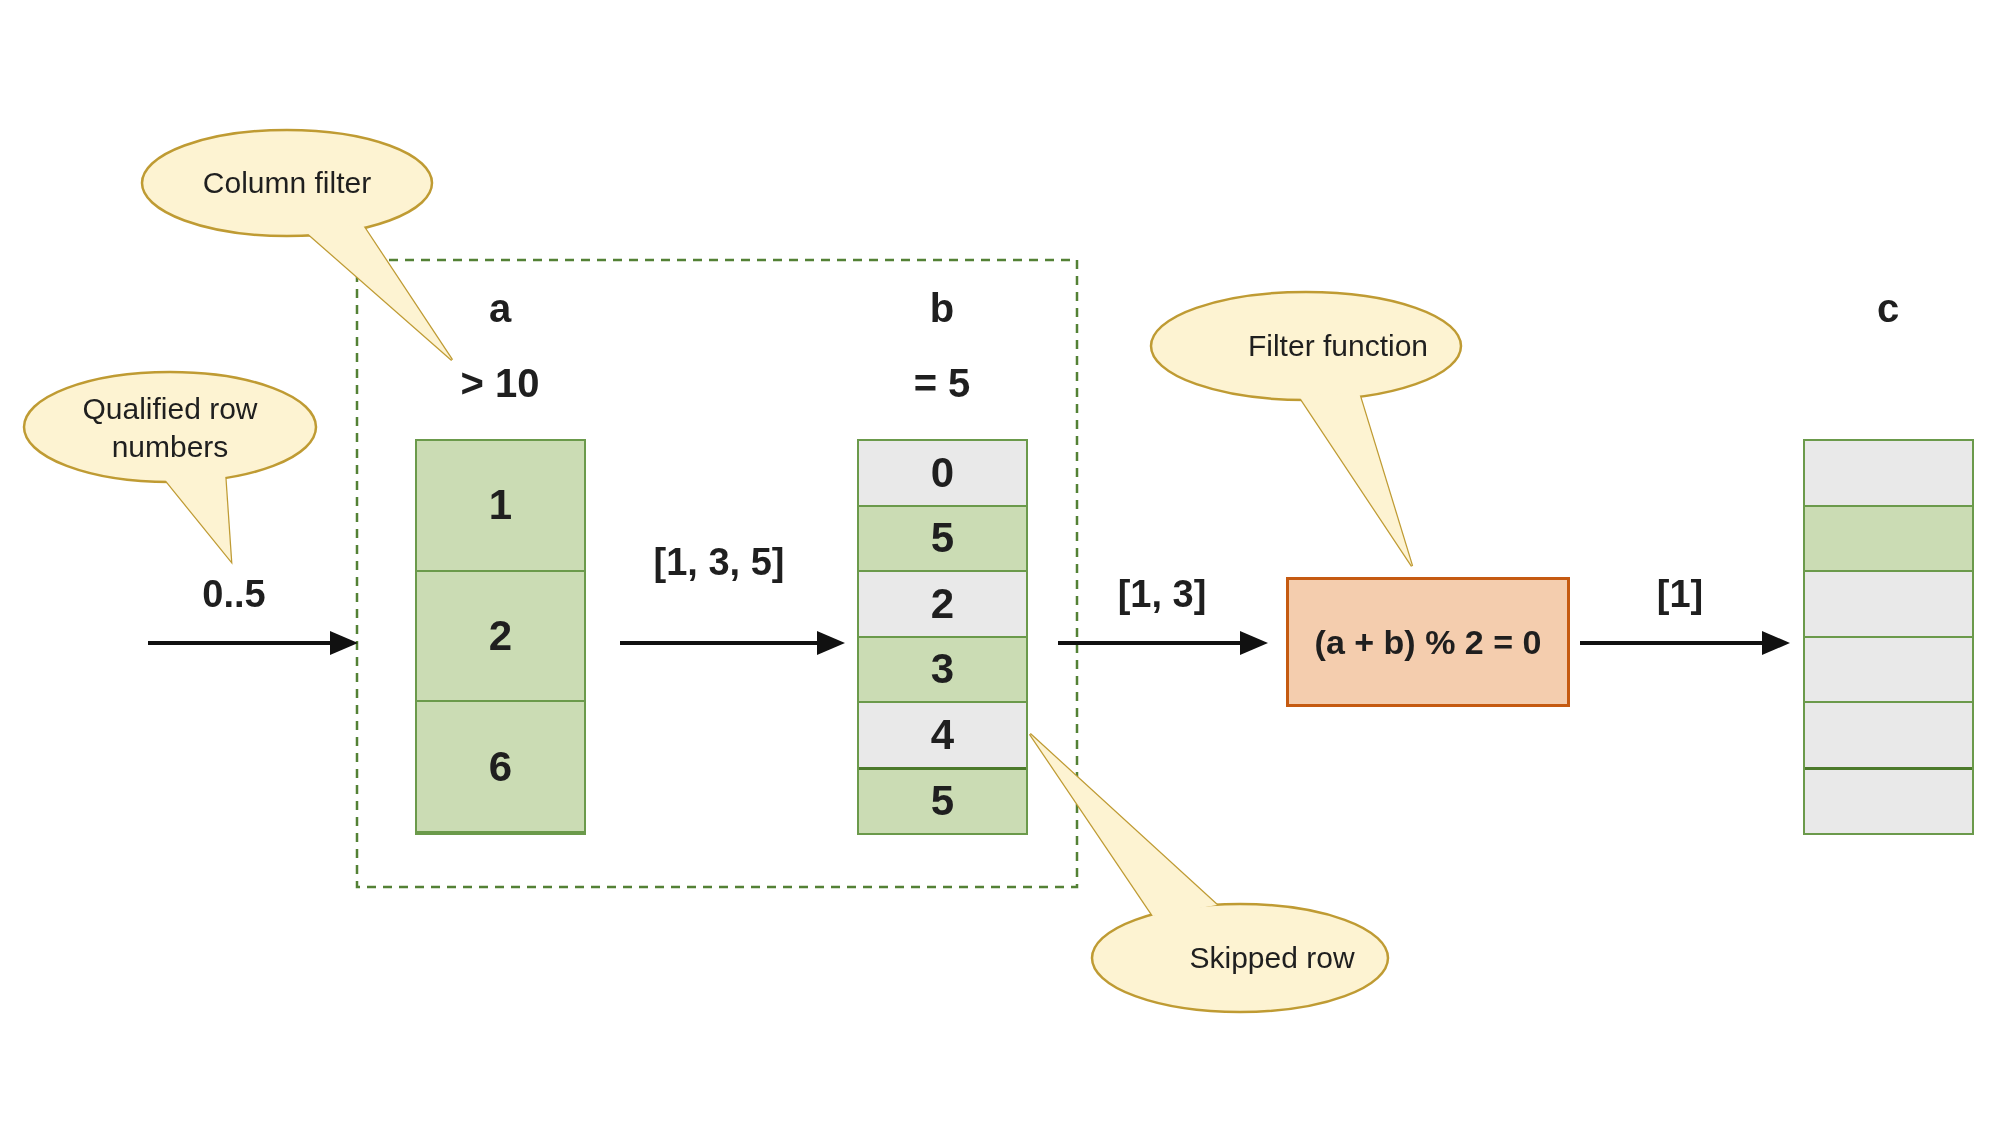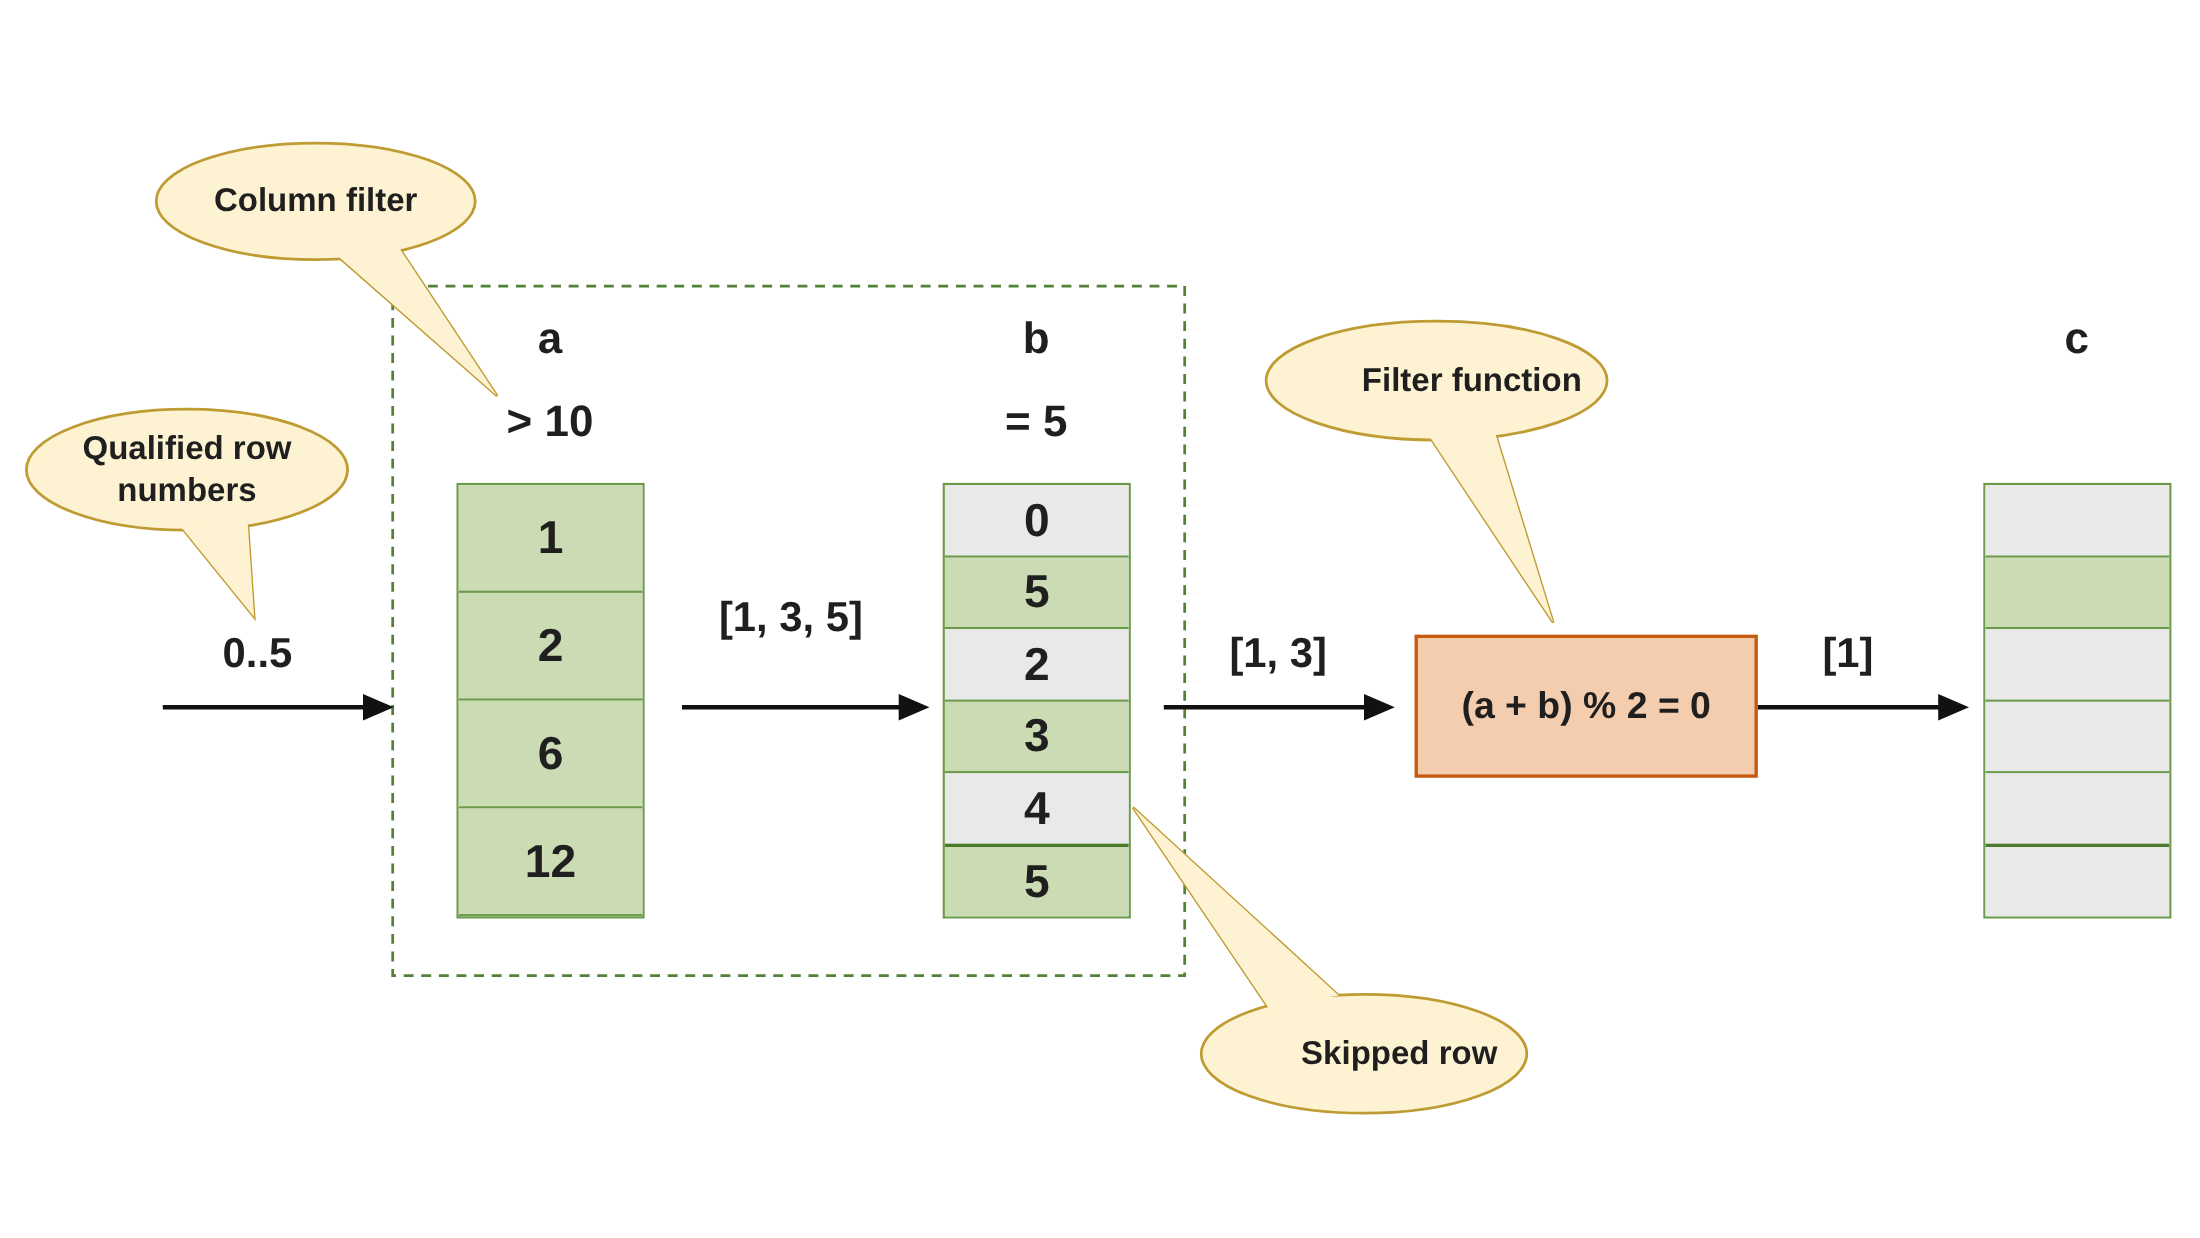--- a/index.html
+++ b/index.html
@@ -36,25 +36,25 @@
   .colfilter{
     position:absolute;transform:translateX(-50%);z-index:2;
     font-size:40px;font-weight:600;white-space:nowrap;
   }
   .flowlabel{
     position:absolute;transform:translateX(-50%);z-index:2;
     font-size:38px;font-weight:600;white-space:nowrap;
   }
   .callout-label{
     position:absolute;transform:translate(-50%,-50%);z-index:3;
-    font-size:30px;font-weight:700;text-align:center;line-height:1.25;white-space:nowrap;
+    font-size:30px;font-weight:400;text-align:center;line-height:1.25;white-space:nowrap;
   }
   .callout-label.wrap{white-space:normal;width:225px;}
   .filter-box{
-    position:absolute;left:1286px;top:577px;width:312px;height:130px;box-sizing:border-box;
+    position:absolute;left:1286px;top:577px;width:284px;height:130px;box-sizing:border-box;
     background:var(--boxFill);border:3px solid var(--boxBorder);z-index:2;
     display:flex;align-items:center;justify-content:center;
     font-size:34px;font-weight:600;white-space:nowrap;
   }
 </style>
 </head>
 <body>
 
 <svg id="svg-layer" viewBox="0 0 2000 1125">
 
@@ -101,21 +101,20 @@
 <div class="callout-label wrap" style="left:170px;top:427px;">Qualified row numbers</div>
 <div class="callout-label" style="left:1338px;top:346px;">Filter function</div>
 <div class="callout-label" style="left:1240px;top:958px;margin-left:32px;">Skipped row</div>
 
 <div class="colheader" style="left:500px;top:286px;">a</div>
 <div class="colfilter" style="left:500px;top:361px;">&gt; 10</div>
 <div class="datacol" style="left:415px;top:439px;">
   <div class="cell" data-state="green">1</div>
   <div class="cell" data-state="green">2</div>
   <div class="cell" data-state="green">6</div>
-  <div class="cell" data-state="green">12</div>
 </div>
 
 <div class="colheader" style="left:942px;top:286px;">b</div>
 <div class="colfilter" style="left:942px;top:361px;">= 5</div>
 <div class="datacol" style="left:857px;top:439px;">
   <div class="cell" data-state="grey">0</div>
   <div class="cell" data-state="green">5</div>
   <div class="cell" data-state="grey">2</div>
   <div class="cell" data-state="green">3</div>
   <div class="cell" data-state="grey">4</div>

